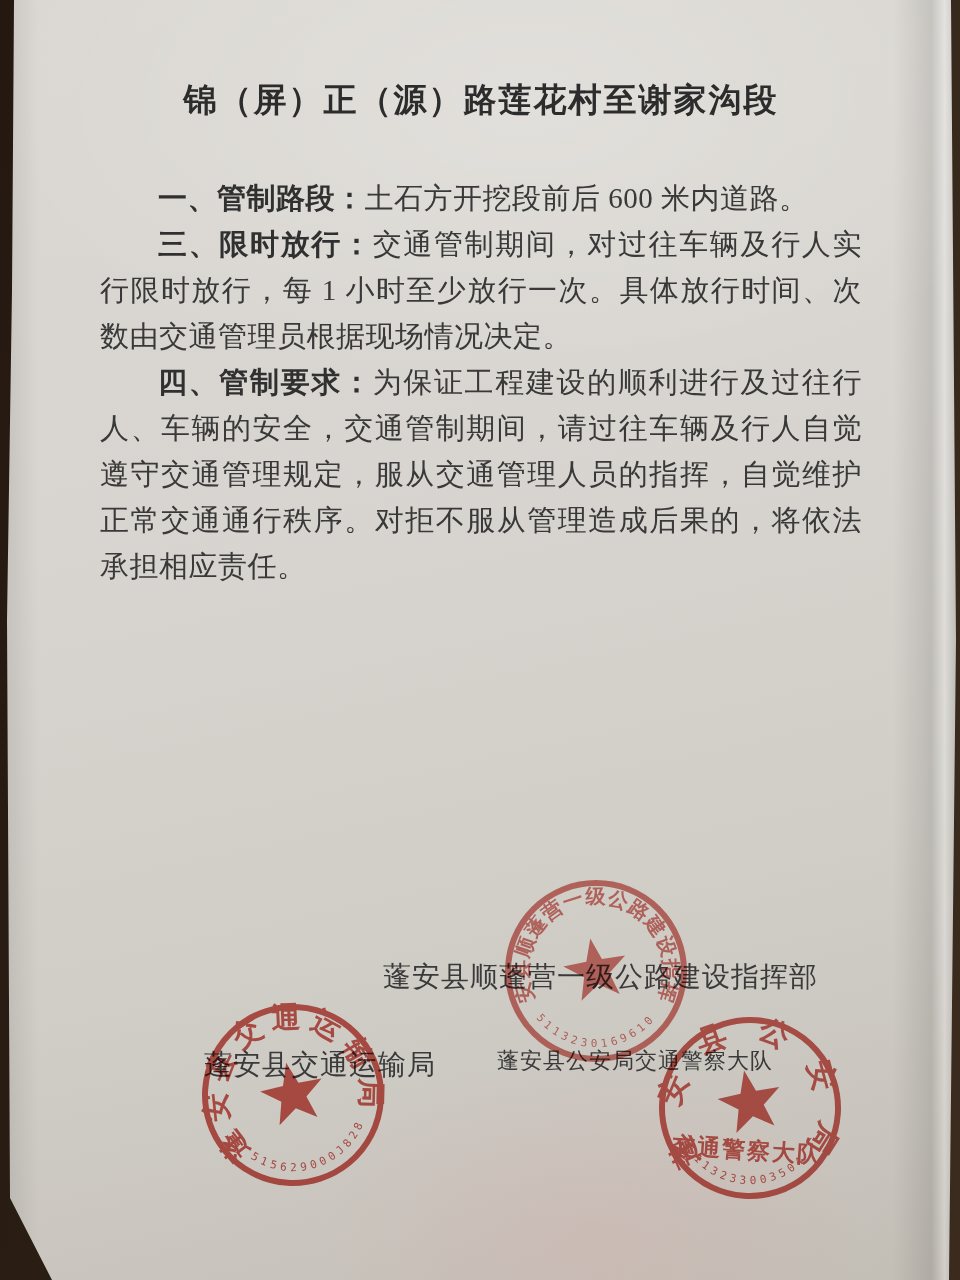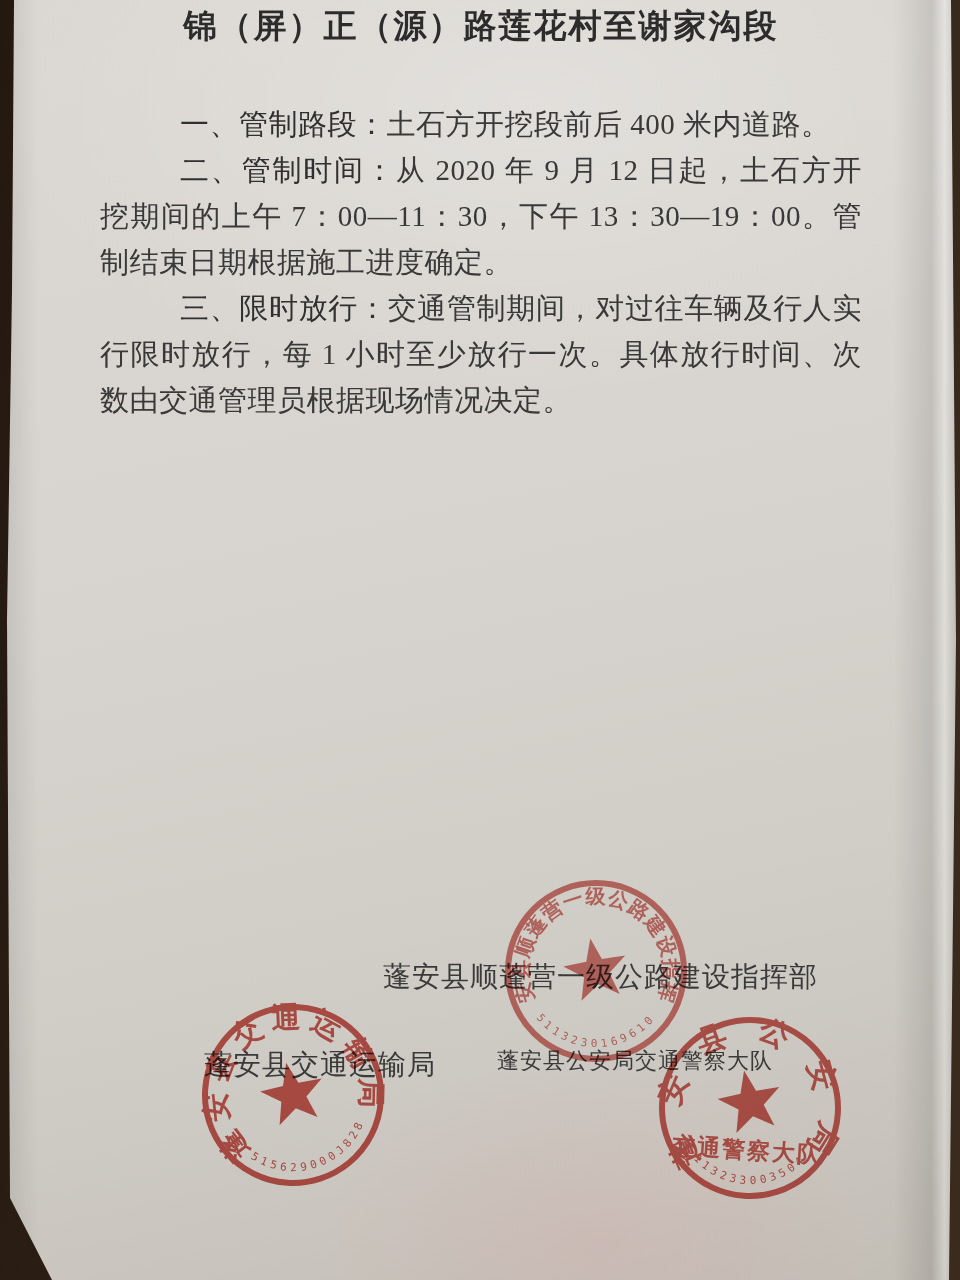--- a/index.html
+++ b/index.html
@@ -19,28 +19,28 @@
       linear-gradient(168deg,#dbd8d3 0%,#d8d5d0 38%,#d1cec8 68%,#c9c5be 88%,#c2beb6 100%);
     clip-path:polygon(14px 0,951px 0,956px 640px,949px 1280px,52px 1280px,10px 1198px,7px 620px,12px 290px);
   }
   .content{position:absolute;left:100px;right:98px;top:0;color:#363636;}
   .title{
     font-family:"Liberation Sans","DejaVu Sans",sans-serif;
     font-weight:bold;color:#2c2c2c;
     font-size:33px;line-height:51px;letter-spacing:2px;
     text-align:center;margin:0;
   }
-  .title-block{}
+  .title-block{margin-top:74px;}
   .body-block{margin-top:50px;}
   .para{
     margin:0;font-size:29px;line-height:46px;
     text-align:justify;text-indent:2em;
     color:#393939;letter-spacing:0.5px;
   }
-  .para b{font-weight:normal;color:#303030;margin-left:22px;}
+  .para b{font-weight:bold;color:#303030;}
   .sign{position:absolute;font-size:28px;color:#3a3a3a;letter-spacing:1px;white-space:nowrap;}
   .sign-org{left:383px;top:958px;}
   .cosign-left{left:204px;top:1046px;}
   .cosign-right{left:497px;top:1046px;font-size:22px;}
   .date-line{left:549px;top:1134px;letter-spacing:3px;}
   svg.stamp{position:absolute;mix-blend-mode:multiply;}
   #stamp-hq{left:486px;top:861px;opacity:0.72;}
   #stamp-transport{left:183px;top:985px;transform:rotate(-18deg);opacity:0.88;}
   #stamp-police{left:640px;top:998px;transform:rotate(4deg);opacity:0.85;}
   .stamp-ring{fill:none;stroke:#c6453d;stroke-width:6;}
@@ -53,23 +53,23 @@
 <body>
 
 <div class="photo"></div>
 
 <div class="paper">
   <div class="content">
     <div class="title-block">
       <h1 class="title">锦（屏）正（源）路莲花村至谢家沟段</h1>
     </div>
     <div class="body-block">
-      <p class="para"><b>一、管制路段：</b><span>土石方开挖段前后 400 米内道路。</span></p>
-      <p class="para"><b>二、管制时间：</b><span>从 2020 年 9 月 12 日起，土石方开挖期间的上午 7：00—11：30，下午 13：30—19：00。管制结束日期根据施工进度确定。</span></p>
+      <p class="para"><b>一、管制路段：</b><span>土石方开挖段前后 600 米内道路。</span></p>
       <p class="para"><b>三、限时放行：</b><span>交通管制期间，对过往车辆及行人实行限时放行，每 1 小时至少放行一次。具体放行时间、次数由交通管理员根据现场情况决定。</span></p>
+      <p class="para"><b>四、管制要求：</b><span>为保证工程建设的顺利进行及过往行人、车辆的安全，交通管制期间，请过往车辆及行人自觉遵守交通管理规定，服从交通管理人员的指挥，自觉维护正常交通通行秩序。对拒不服从管理造成后果的，将依法承担相应责任。</span></p>
     </div>
   </div>
 
   <div class="sign sign-org">蓬安县顺蓬营一级公路建设指挥部</div>
   <div class="sign cosign-left">蓬安县交通运输局</div>
   <div class="sign cosign-right">蓬安县公安局交通警察大队</div>
 
   <svg id="stamp-hq" class="stamp" width="220" height="220" viewBox="0 0 220 220">
     <defs>
       <path id="hq-ring-path" d="M 51,144 A 68,68 0 1 1 169,144"></path>

